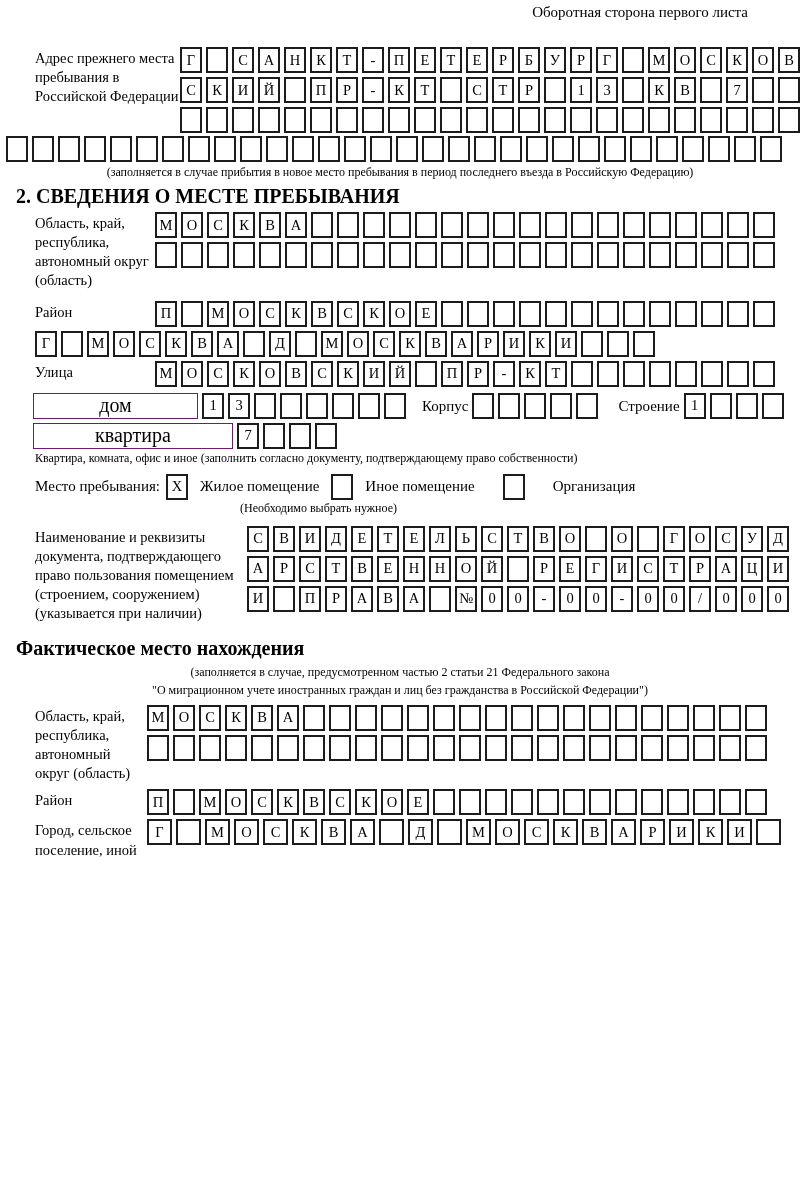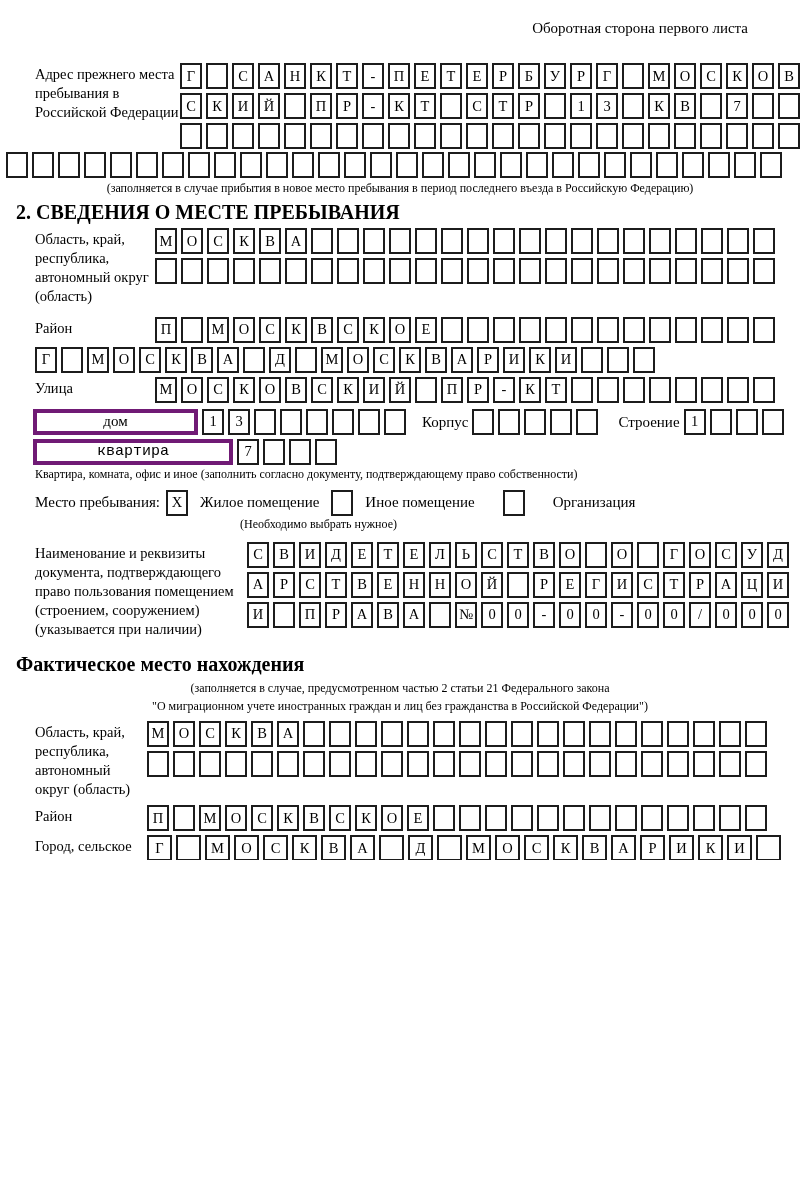--- a/index.html
+++ b/index.html
@@ -1,21 +1,21 @@
 <!DOCTYPE html>
 <html><head>
 <meta charset="utf-8">
 <style>
   * { box-sizing: border-box; }
   html,body { margin:0; padding:0; background:#fff; }
   .page {
     width:800px; height:860px; background:#fff; color:#000;
     font-family:"Liberation Serif","DejaVu Serif",serif;
     font-size:15px; position:relative; overflow:hidden;
-    padding-top:20px;
+    padding-top:4px;
   }
   .top-note { text-align:right; padding-right:52px; font-size:15px; }
 
   .block { display:flex; align-items:flex-start; margin-left:35px; }
   .label { font-size:14.5px; line-height:1.32; padding-top:2px; }
   .w145 { width:145px; }
   .w120 { width:120px; }
   .w112 { width:112px; }
   .w150 { width:150px; }
   .w212 { width:212px; padding-right:8px; }
@@ -32,25 +32,25 @@
   .fullrow { margin-left:6px; margin-top:3px; }
 
   .note { font-size:12px; }
   .note-center { text-align:center; margin-top:3px; }
   .sec-title { text-align:left; font-weight:bold; font-size:20px; margin:5px 0 4px 16px; }
 
   .frow { display:flex; align-items:flex-start; margin-left:35px; } .mt6 { margin-top:6px; } .mt4 { margin-top:4px; }
   .mt10 { margin-top:10px; }
 
   .widebox {
-    border:4px solid #701a75; height:26px; display:inline-flex;
-    align-items:center; justify-content:center; font-size:15px; flex:0 0 auto;
+    border:1px solid #701a75; height:26px; display:inline-flex;
+    align-items:center; justify-content:center; font-size:20px; flex:0 0 auto;
   }
   .dom-box { width:165px; }
-  .kv-box { width:200px;font-family:Liberation Mono, monospace; }
+  .kv-box { width:200px; }
   .inline-label { font-size:15px; line-height:26px; white-space:nowrap; }
 
   .mesto-row { display:flex; align-items:center; margin-left:35px; margin-top:8px; }
 
   .fact-note { text-align:center; font-size:12px; line-height:1.45; }
 
   .kad-rows { padding-top:15px; }
 
   .stamp-box {
     width:360px; height:172px; border:2.5px solid #111;

